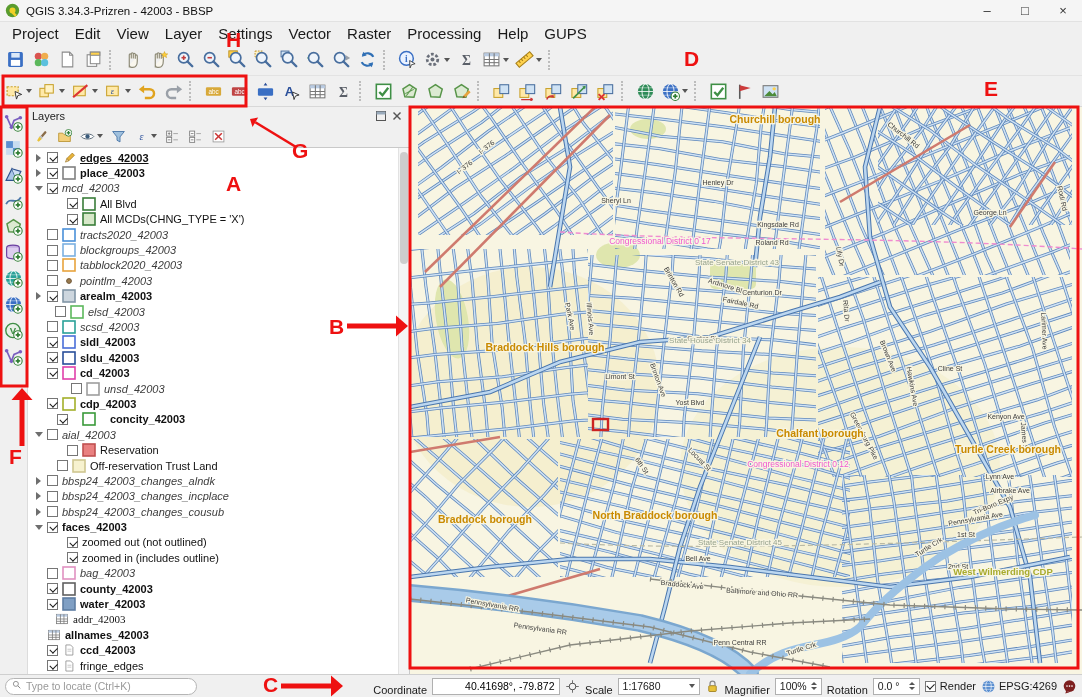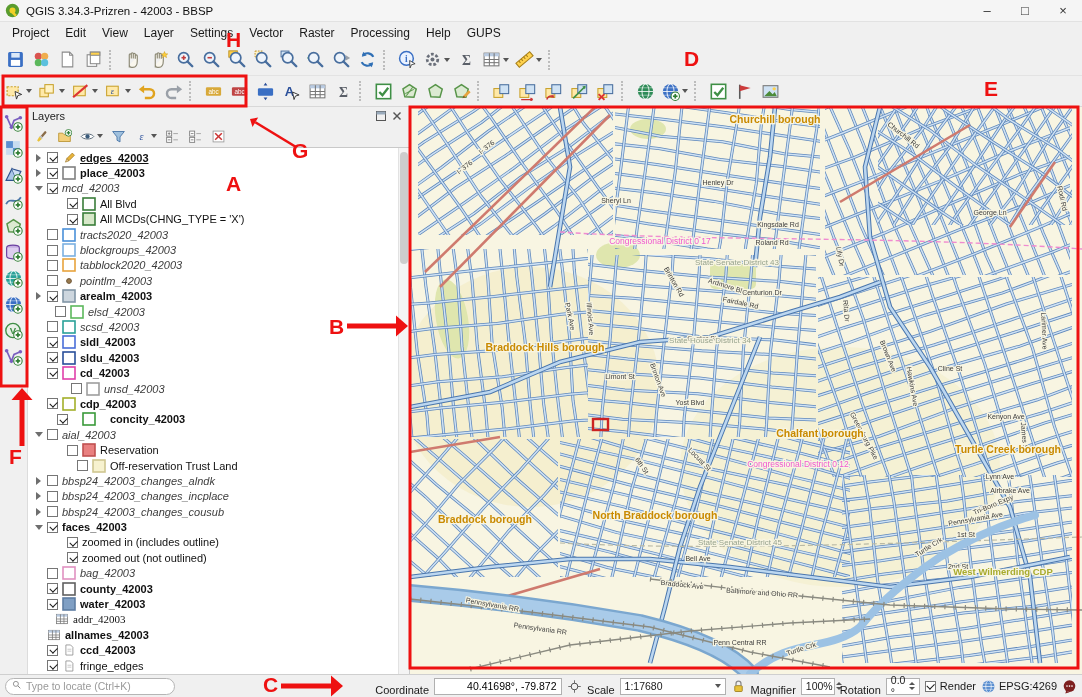--- a/index.html
+++ b/index.html
@@ -12,21 +12,21 @@
   .titlebar { height:22px; display:flex; align-items:center; background:#f5f5f5;
               border-bottom:1px solid #e2e2e2; padding-left:5px; gap:6px; }
   .app-icon svg { width:15px; height:15px; display:block; }
   .title-text { font-size:11.5px; color:#111; }
   .win-controls { margin-left:auto; display:flex; height:100%; }
   .win-btn { width:38px; display:flex; align-items:center; justify-content:center;
              font-size:13px; color:#333; }
 
   
   .menubar { height:22px; display:flex; align-items:center; background:#f0f0f0; padding-left:4px; }
-  .menu-item { padding:2px 8px; font-size:12px; color:#1a1a1a; }
+  .menu-item { padding:2px 8px; font-size:15px; color:#1a1a1a; }
 
   
   .toolbar { display:flex; align-items:center; background:#f0f0f0; padding:1px 2px; }
   #tb1 { height:32px; border-bottom:1px solid #e3e3e3; }
   #tb2 { height:31px; border-bottom:1px solid #d8d8d8; }
   .tbtn { display:inline-flex; align-items:center; justify-content:center; height:26px;
           min-width:26px; border:1px solid transparent; background:transparent;
           border-radius:3px; padding:0 2px; }
   .ic { width:19px; height:19px; display:block; }
   .caret { width:0; height:0; border-left:3.5px solid transparent; border-right:3.5px solid transparent;
@@ -71,33 +71,33 @@
   .lbl.b { font-weight:bold; }
   .lbl.i { font-style:italic; color:#3d3d3d; }
   .lbl.u { text-decoration:underline; }
 
   .map-canvas { flex:1; position:relative; background:#f8f5e2; overflow:hidden; }
   #map-svg { position:absolute; left:0; top:0; }
 
   
   .statusbar { height:23px; display:flex; align-items:center; gap:5px; padding:0 5px;
                background:#f0f0f0; border-top:1px solid #cfcfcf; font-size:11px; }
-  .locate { width:170px; height:17px; border:1px solid #b5b5b5; border-radius:9px; background:#fff;
+  .locate { width:192px; height:17px; border:1px solid #b5b5b5; border-radius:9px; background:#fff;
             display:flex; align-items:center; padding:0 6px; gap:4px; }
   .locate svg { width:10px; height:10px; flex:none; }
   .locate input { border:none; outline:none; width:100%; font-size:10.5px; color:#555; background:transparent; }
   .locate input::placeholder { color:#9a9a9a; }
   .sb-spacer { flex:1; }
   .sb-label { color:#1a1a1a;margin-top:8px; }
   .sb-box { height:17px; background:#fff; border:1px solid #b0b0b0; display:flex; align-items:center;
             padding:0 4px; font-size:10.5px; gap:3px; }
   .coordinate-box { width:128px; text-align:center; }
   input.coordinate-box { justify-content:center;padding-left:32px; }
-  .scale-box { width:106px; justify-content:space-between; }
-  .spin { width:34px; justify-content:space-between; }
+  .scale-box { width:82px; justify-content:space-between; }
+  .spin { width:47px; justify-content:space-between; }
   .spin-arrows { display:flex; flex-direction:column; gap:2px; }
   .spin-arrows i { display:block; width:0; height:0; border-left:3px solid transparent; border-right:3px solid transparent; }
   .spin-arrows .up { border-bottom:3.5px solid #555; }
   .spin-arrows .dn { border-top:3.5px solid #555; }
   .sb-icon svg { width:15px; height:15px; display:block; }
   .epsg { display:flex; align-items:center; gap:3px; }
   .render-wrap { display:flex; align-items:center; gap:4px; }
 
   .anno-svg { position:absolute; left:0; top:0; pointer-events:none; z-index:60; }
 </style>
@@ -844,21 +844,21 @@
           <div class="lrow" style="padding-left: 26px;">
             <span class="exp"></span>
             <span class="cb"></span>
             <span class="sym">
               <svg viewBox="0 0 14 14">
                 <rect x="1" y="1" width="12" height="12" fill="#e98080" stroke="#c05050" stroke-width="1.6"></rect>
               </svg>
             </span>
             <span class="lbl">Reservation</span>
           </div>
-          <div class="lrow" style="padding-left: 36px;">
+          <div class="lrow" style="padding-left: 16px;">
             <span class="exp"></span>
             <span class="cb"></span>
             <span class="sym">
               <svg viewBox="0 0 14 14">
                 <rect x="1" y="1" width="12" height="12" fill="#f7f2cf" stroke="#cfc690" stroke-width="1.6"></rect>
               </svg>
             </span>
             <span class="lbl">Off-reservation Trust Land</span>
           </div>
           <div class="lrow" style="padding-left: 6px;">
@@ -877,26 +877,26 @@
             <span class="lbl i">bbsp24_42003_changes_cousub</span>
           </div>
           <div class="lrow" style="padding-left: 6px;">
             <span class="exp d"></span>
             <span class="cb on"></span>
             <span class="lbl b">faces_42003</span>
           </div>
           <div class="lrow" style="padding-left: 26px;">
             <span class="exp"></span>
             <span class="cb on"></span>
+            <span class="lbl">zoomed out (not outlined)</span>
+          </div>
+          <div class="lrow" style="padding-left: 26px;">
+            <span class="exp"></span>
+            <span class="cb on"></span>
             <span class="lbl">zoomed in (includes outline)</span>
-          </div>
-          <div class="lrow" style="padding-left: 26px;">
-            <span class="exp"></span>
-            <span class="cb on"></span>
-            <span class="lbl">zoomed out (not outlined)</span>
           </div>
           <div class="lrow" style="padding-left: 6px;">
             <span class="exp"></span>
             <span class="cb"></span>
             <span class="sym">
               <svg viewBox="0 0 14 14">
                 <rect x="1" y="1" width="12" height="12" fill="#ffffff" stroke="#e091c1" stroke-width="1.6"></rect>
               </svg>
             </span>
             <span class="lbl i">bag_42003</span>

